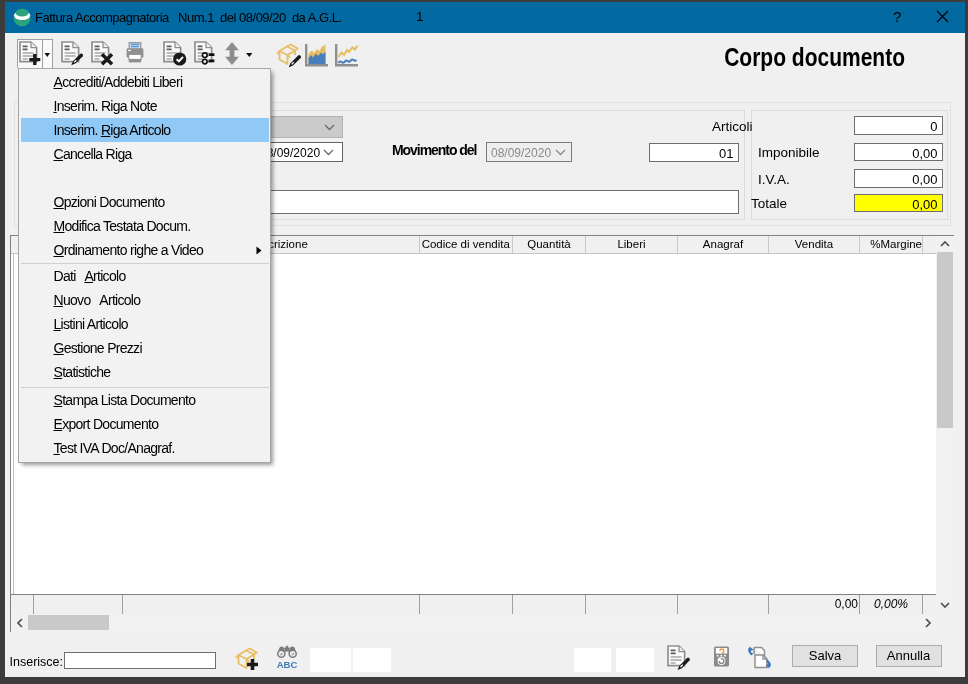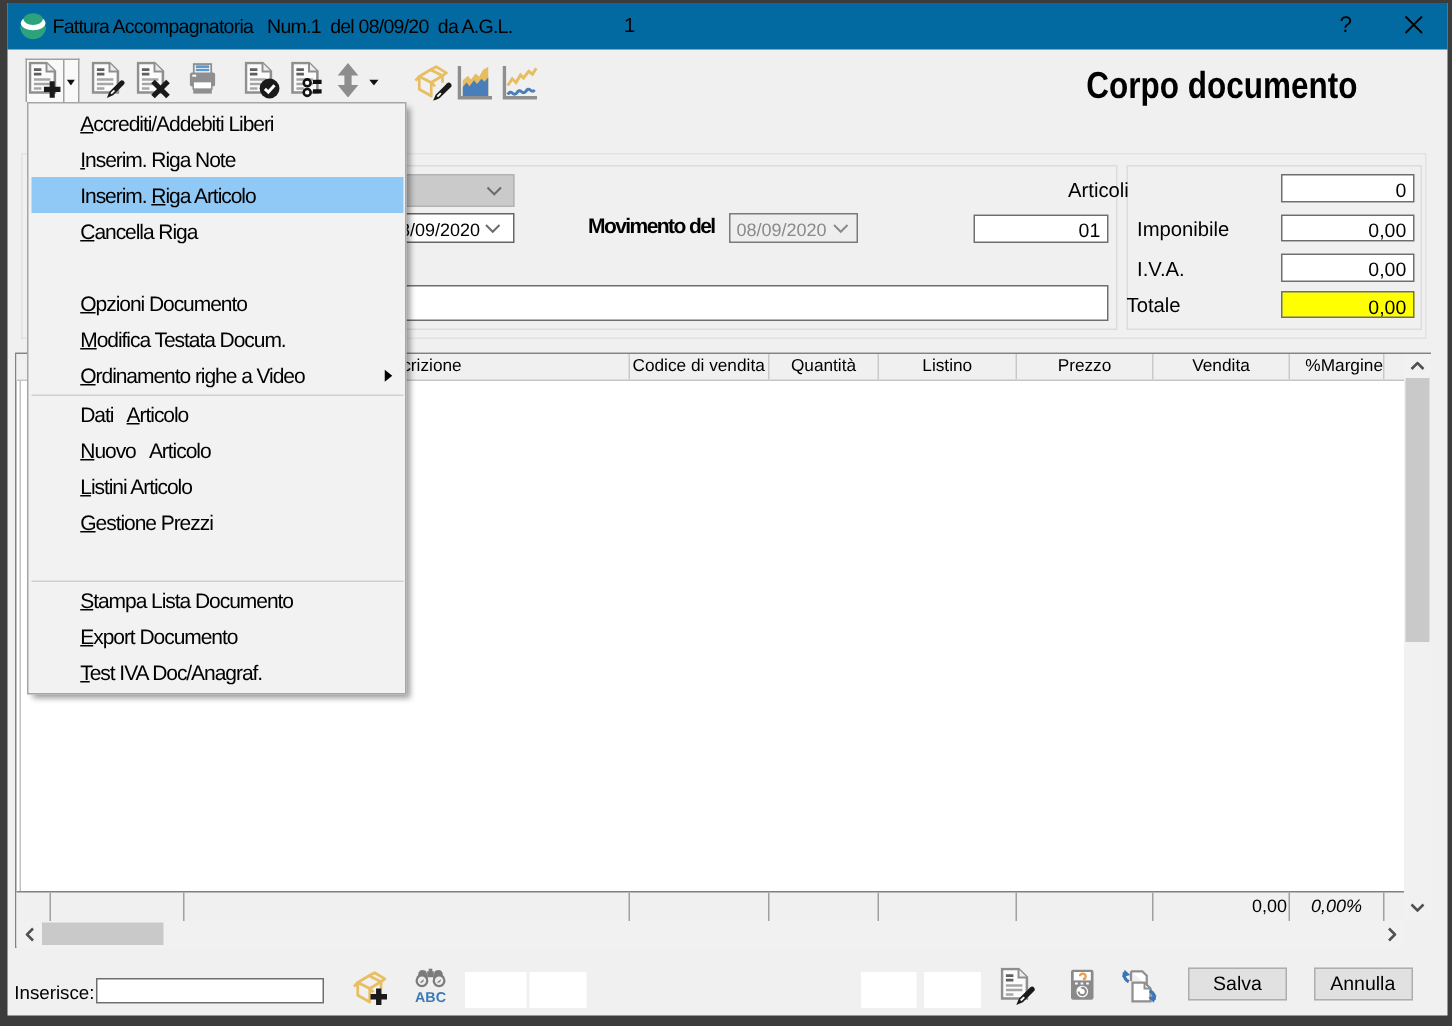--- a/index.html
+++ b/index.html
@@ -194,22 +194,22 @@
     </div>
   </div>
 
   <div id="grid">
     <div id="ghead">
       <div class="hc" style="left:0px;width:23px;"></div>
       <div class="hc" style="left:23px;width:89px;"></div>
       <div class="hc" style="left:112px;width:296.5px;text-indent:14px;">Descrizione</div>
       <div class="hc" style="left:408.5px;width:93.5px;">Codice di vendita</div>
       <div class="hc" style="left:502px;width:73px;">Quantità</div>
-      <div class="hc" style="left:575px;width:92px;">Listino</div>
-      <div class="hc" style="left:667px;width:91px;">Prezzo</div>
+      <div class="hc" style="left:575px;width:92px;">Liberi</div>
+      <div class="hc" style="left:667px;width:91px;">Anagraf</div>
       <div class="hc" style="left:758px;width:91px;">Vendita</div>
       <div class="hc" style="left:849px;width:63px;text-align:right;">%Margine</div>
       <div class="hc" style="left:912px;width:13px;border-right:none;"></div>
     </div>
     <div class="abs" style="left:1.5px;top:18px;width:1px;height:339.5px;background:#c0c0c0;"></div>
     <div id="gsum">
       <div class="sc" style="left:0px;width:23px;"></div>
       <div class="sc" style="left:23px;width:89px;"></div>
       <div class="sc" style="left:112px;width:296.5px;"></div>
       <div class="sc" style="left:408.5px;width:93.5px;"></div>
@@ -327,20 +327,21 @@
     <div class="mi" style="top:169px"><u>O</u>rdinamento righe a Video
       <svg class="marrow" width="6" height="9" viewBox="0 0 6 9">
         <path d="M0.5 0.5 L5.5 4.5 L0.5 8.5 Z" fill="#000"></path>
       </svg>
     </div>
     <div class="msep" style="top:193.5px"></div>
     <div class="mi" style="top:195px">Dati   <u>A</u>rticolo</div>
     <div class="mi" style="top:219px"><u>N</u>uovo   Articolo</div>
     <div class="mi" style="top:267px"><u>G</u>estione Prezzi</div>
     <div class="mi" style="top:243px"><u>L</u>istini Articolo</div>
+    <div class="mi" style="top:291px"><u>S</u>tatistiche</div>
     <div class="msep" style="top:317.5px"></div>
     <div class="mi" style="top:319px"><u>S</u>tampa Lista Documento</div>
     <div class="mi" style="top:343px"><u>E</u>xport Documento</div>
     <div class="mi" style="top:367px"><u>T</u>est IVA Doc/Anagraf.</div>
   </div>
 
   <div class="bd" style="left:0;top:0;width:968px;height:2px;"></div>
   <div class="bd" style="left:0;top:0;width:5px;height:684px;"></div>
   <div class="bd" style="left:964.5px;top:0;width:3.5px;height:684px;"></div>
   <div class="bd" style="left:0;top:676.5px;width:968px;height:7.5px;"></div>

